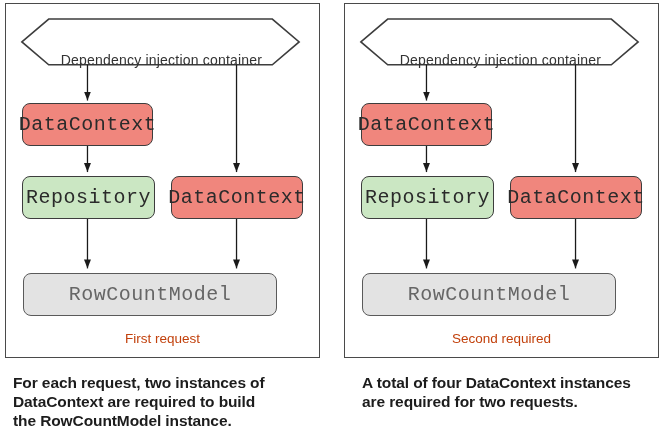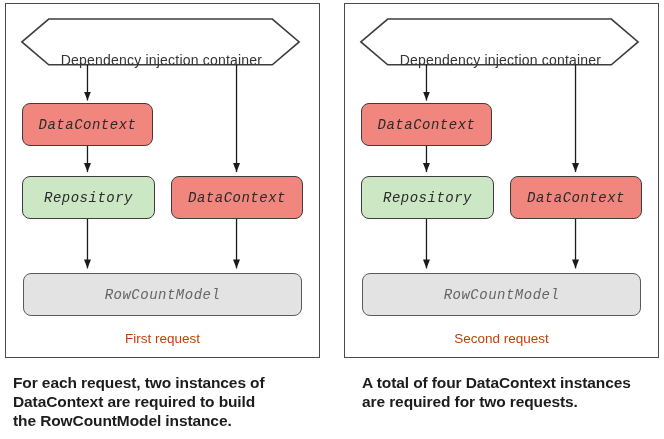--- a/index.html
+++ b/index.html
@@ -46,30 +46,29 @@
   }
   .node {
     position: absolute;
     box-sizing: border-box;
     border: 1.6px solid var(--node-border, #3d3d3d);
     border-radius: 8px;
     display: flex;
     align-items: center;
     justify-content: center;
     font-family: "Liberation Mono", "DejaVu Sans Mono", monospace;
-    font-size: 14px;
+    font-size: 20px;
     letter-spacing: 0.5px;
     color: #2b2b2b;
-    font-style: italic;
   }
   .node.dc1  { left: 16px;  top: 99px;  width: 131px; height: 43px; background: var(--datacontext-fill, #f0867d); }
   .node.repo { left: 16px;  top: 172px; width: 133px; height: 43px; background: var(--repository-fill, #cbe7c3); text-align: center; }
   .node.dc2  { left: 165px; top: 172px; width: 132px; height: 43px; background: var(--datacontext-fill, #f0867d); }
   .node.rcm  {
-    left: 17px; top: 269px; width: 279px; height: 43px;
+    left: 17px; top: 269px; width: 254px; height: 43px;
     background: var(--rowcountmodel-fill, #e3e3e3);
     border-color: var(--rowcountmodel-border, #5a5a5a);
     color: #666666;
   }
   .request-label {
     position: absolute;
     left: 0; top: 327px;
     width: 100%;
     text-align: center;
     font-size: 13.5px;
@@ -127,21 +126,21 @@
       <line x1="82" y1="142" x2="82" y2="169" stroke="#1a1a1a" stroke-width="1.3" marker-end="url(#arrow-r)"></line>
       <line x1="232" y1="61" x2="232" y2="169" stroke="#1a1a1a" stroke-width="1.3" marker-end="url(#arrow-r)"></line>
       <line x1="82" y1="215" x2="82" y2="266" stroke="#1a1a1a" stroke-width="1.3" marker-end="url(#arrow-r)"></line>
       <line x1="232" y1="215" x2="232" y2="266" stroke="#1a1a1a" stroke-width="1.3" marker-end="url(#arrow-r)"></line>
     </svg>
     <div class="hex-label">Dependency injection container</div>
     <div class="node dc1">DataContext</div>
     <div class="node repo">Repository</div>
     <div class="node dc2">DataContext</div>
     <div class="node rcm">RowCountModel</div>
-    <div class="request-label">Second request</div>
+    <div class="request-label">Second required</div>
   </div>
 
   <div class="caption right">A total of four DataContext instances
 are required for two requests.</div>
   <div class="caption left">For each request, two instances of
 DataContext are required to build
 the RowCountModel instance.</div>
 
 </div>
 

